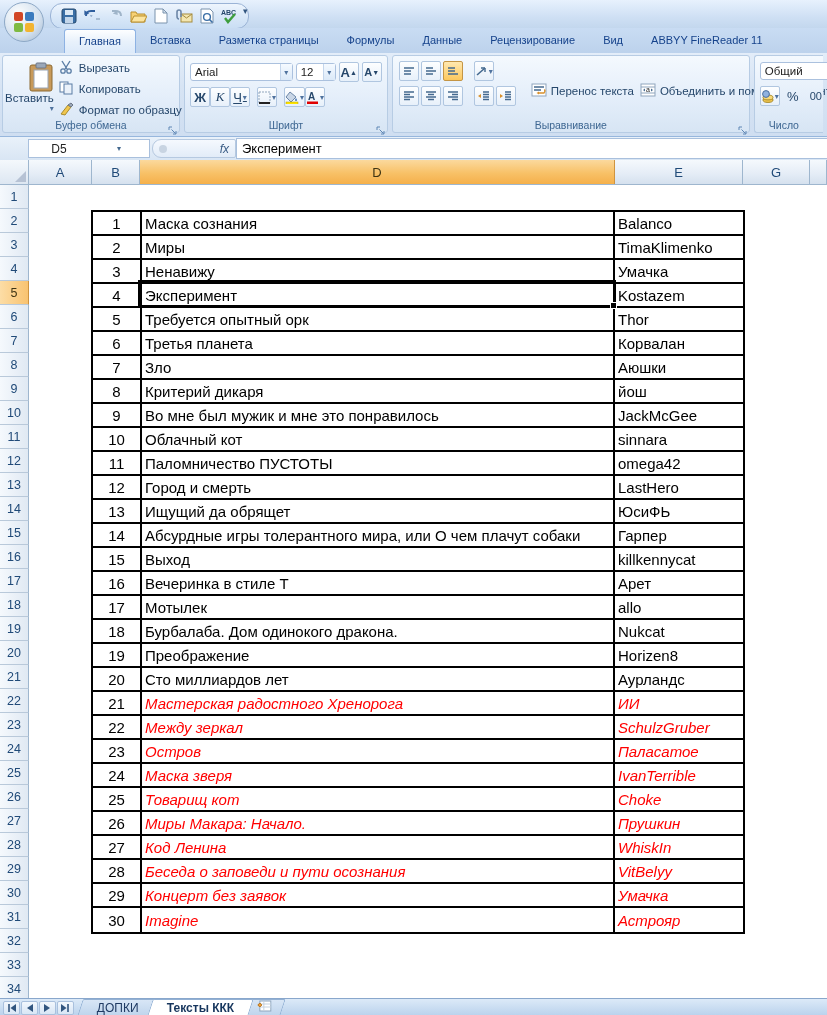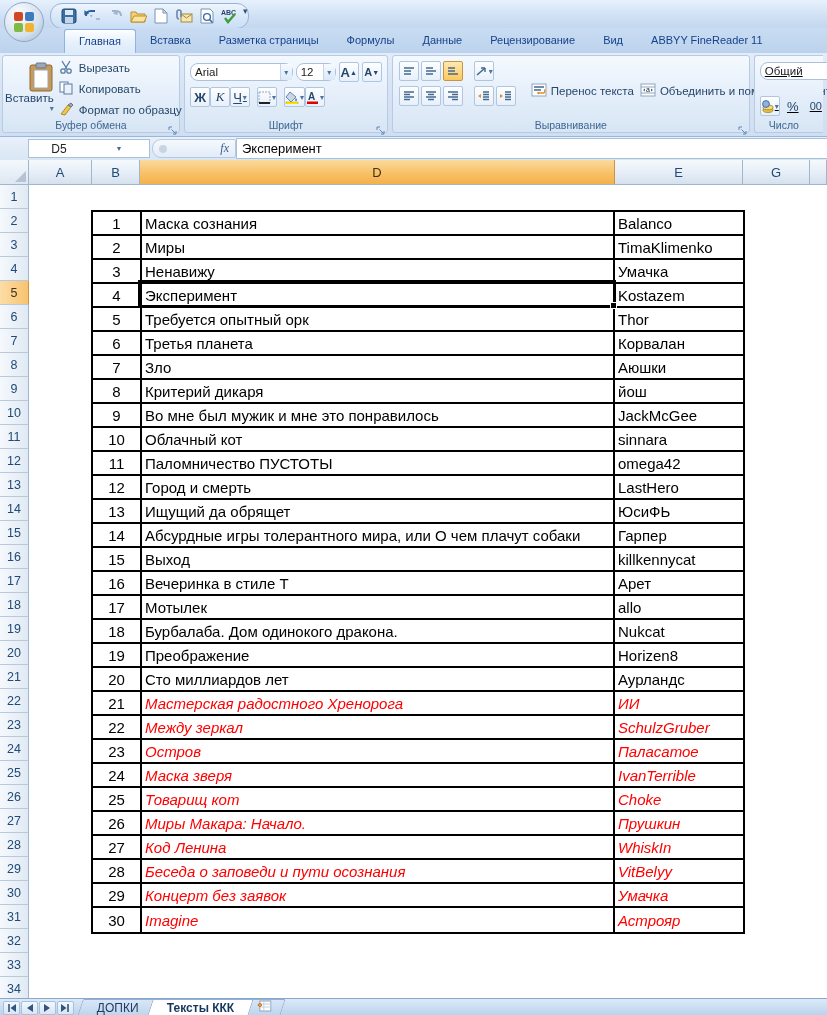--- a/index.html
+++ b/index.html
@@ -38,42 +38,42 @@
   .rgroup-label{position:absolute;left:0;right:0;bottom:0;height:13px;font-size:10.5px;color:#3e6792;
     text-align:center;line-height:13px;}
   .launcher{position:absolute;right:2px;bottom:2px;width:9px;height:9px;}
   .rbody{position:absolute;left:0;top:0;right:0;bottom:13px;display:flex;}
   .rlabel{font-size:11.5px;color:#26476b;white-space:nowrap;}
   .sbtn{display:flex;align-items:center;gap:4px;padding:1px 3px;border-radius:2px;}
   .icon16{width:16px;height:16px;flex:0 0 auto;}
   .bigbtn{width:50px;margin:3px 2px;display:flex;flex-direction:column;align-items:flex-end;
     justify-content:center;border-radius:3px;}
   .combo{background:#fff;border:1px solid #abc1de;height:18px;display:flex;align-items:center;
-    font-size:11.5px;color:#222;padding-left:4px;border-radius:8px;box-sizing:border-box;}
+    font-size:11.5px;color:#222;padding-left:4px;border-radius:3px;box-sizing:border-box;}
   .combo .arr{margin-left:auto;width:11px;text-align:center;font-size:8px;color:#4f729e;
     background:linear-gradient(#f5faff,#dbe9f8);height:100%;display:flex;align-items:center;justify-content:center;
     border-left:1px solid #c4d6ec;}
   .tbtn{min-width:20px;height:20px;border:1px solid transparent;border-radius:2px;display:flex;
     align-items:center;justify-content:center;font-size:13px;color:#26476b;box-sizing:border-box;}
   .tbtn.box{border:1px solid #b0c6e0;background:linear-gradient(#fdfeff,#e7f0fa);}
   .tbtn.on{background:linear-gradient(#ffe8b0,#fcc85e);border:1px solid #c49545;}
   .drop{font-size:8px;color:#4f729e;margin-left:1px;}
   .vsep{width:1px;background:#c2d4e9;margin:3px 3px;}
 
   
   .fbar{position:absolute;left:0;top:137px;width:827px;height:23px;
     background:linear-gradient(#e9f1fa,#d9e6f4);border-bottom:1px solid #a9c0dd;display:flex;align-items:center;}
   .namebox{margin-left:28px;width:122px;height:19px;background:#fff;border:1px solid #a9c0dd;
     display:flex;align-items:center;font-size:12px;color:#222;box-sizing:border-box;}
   .namebox span{flex:1;text-align:center;}
   .namebox .nb-arr{width:13px;font-size:8px;color:#44698f;text-align:center;}
   .fx-pill{width:84px;height:19px;margin-left:2px;border:1px solid #b6c9e0;border-radius:9px 2px 2px 9px;
     background:linear-gradient(#f5f9fe,#e2ecf8);display:flex;align-items:center;box-sizing:border-box;}
   .fx-dot{width:8px;height:8px;border-radius:50%;background:#c8d4e2;margin-left:6px;}
-  .fx{margin-left:auto;margin-right:6px;font-family:Liberation Serif, serif;font-style:italic;
+  .fx{margin-left:auto;margin-right:6px;font-family:Liberation Sans, sans-serif;font-style:italic;
       font-size:12px;color:#3a5d86;}
   .ffield{flex:1;height:19px;background:#fff;border:1px solid #a9c0dd;border-right:none;
     font-size:13px;color:#000;display:flex;align-items:center;padding-left:5px;}
 
   
   .sheet{position:absolute;left:0;top:160px;width:827px;height:838px;background:#fff;}
   .colheads{position:absolute;left:0;top:0;height:25px;width:827px;display:flex;
     border-bottom:1px solid #9eb6ce;box-sizing:border-box;}
   .corner{width:29px;height:24px;background:linear-gradient(#f4f8fc,#dde7f2);
     border-right:1px solid #9eb6ce;position:relative;box-sizing:border-box;}
@@ -390,21 +390,21 @@
           </div>
         </div>
       </div>
       <div class="rgroup-label">Выравнивание</div>
       <span class="launcher"><svg width="9" height="9">
             <path d="M1 1h3M1 1v3M3.5 3.5l4 4M8 5v3h-3" stroke="#5f87b5" fill="none"></path>
           </svg></span>
     </div>
 
     <div class="rgroup" style="width:70px;border-right:none;border-radius:3px 0 0 3px;">
-      <div class="rbody" style="flex-direction:column;padding:6px 0 0 5px;gap:16px;text-decoration:underline;">
+      <div class="rbody" style="flex-direction:column;padding:6px 0 0 5px;gap:6px;">
         <div class="combo" style="width:75px">
           <span>Общий</span>
         </div>
         <div style="display:flex;align-items:center;gap:3px;">
           <div class="tbtn box">
             <svg width="14" height="13">
                 <ellipse cx="7" cy="10" rx="5" ry="2.4" fill="#f0c64e" stroke="#a88b2e"></ellipse>
                 <ellipse cx="7" cy="7.5" rx="5" ry="2.4" fill="#f6d878" stroke="#a88b2e"></ellipse>
                 <circle cx="5" cy="4" r="3.4" fill="#8fb2e0" stroke="#4a6f9e"></circle>
               </svg>

